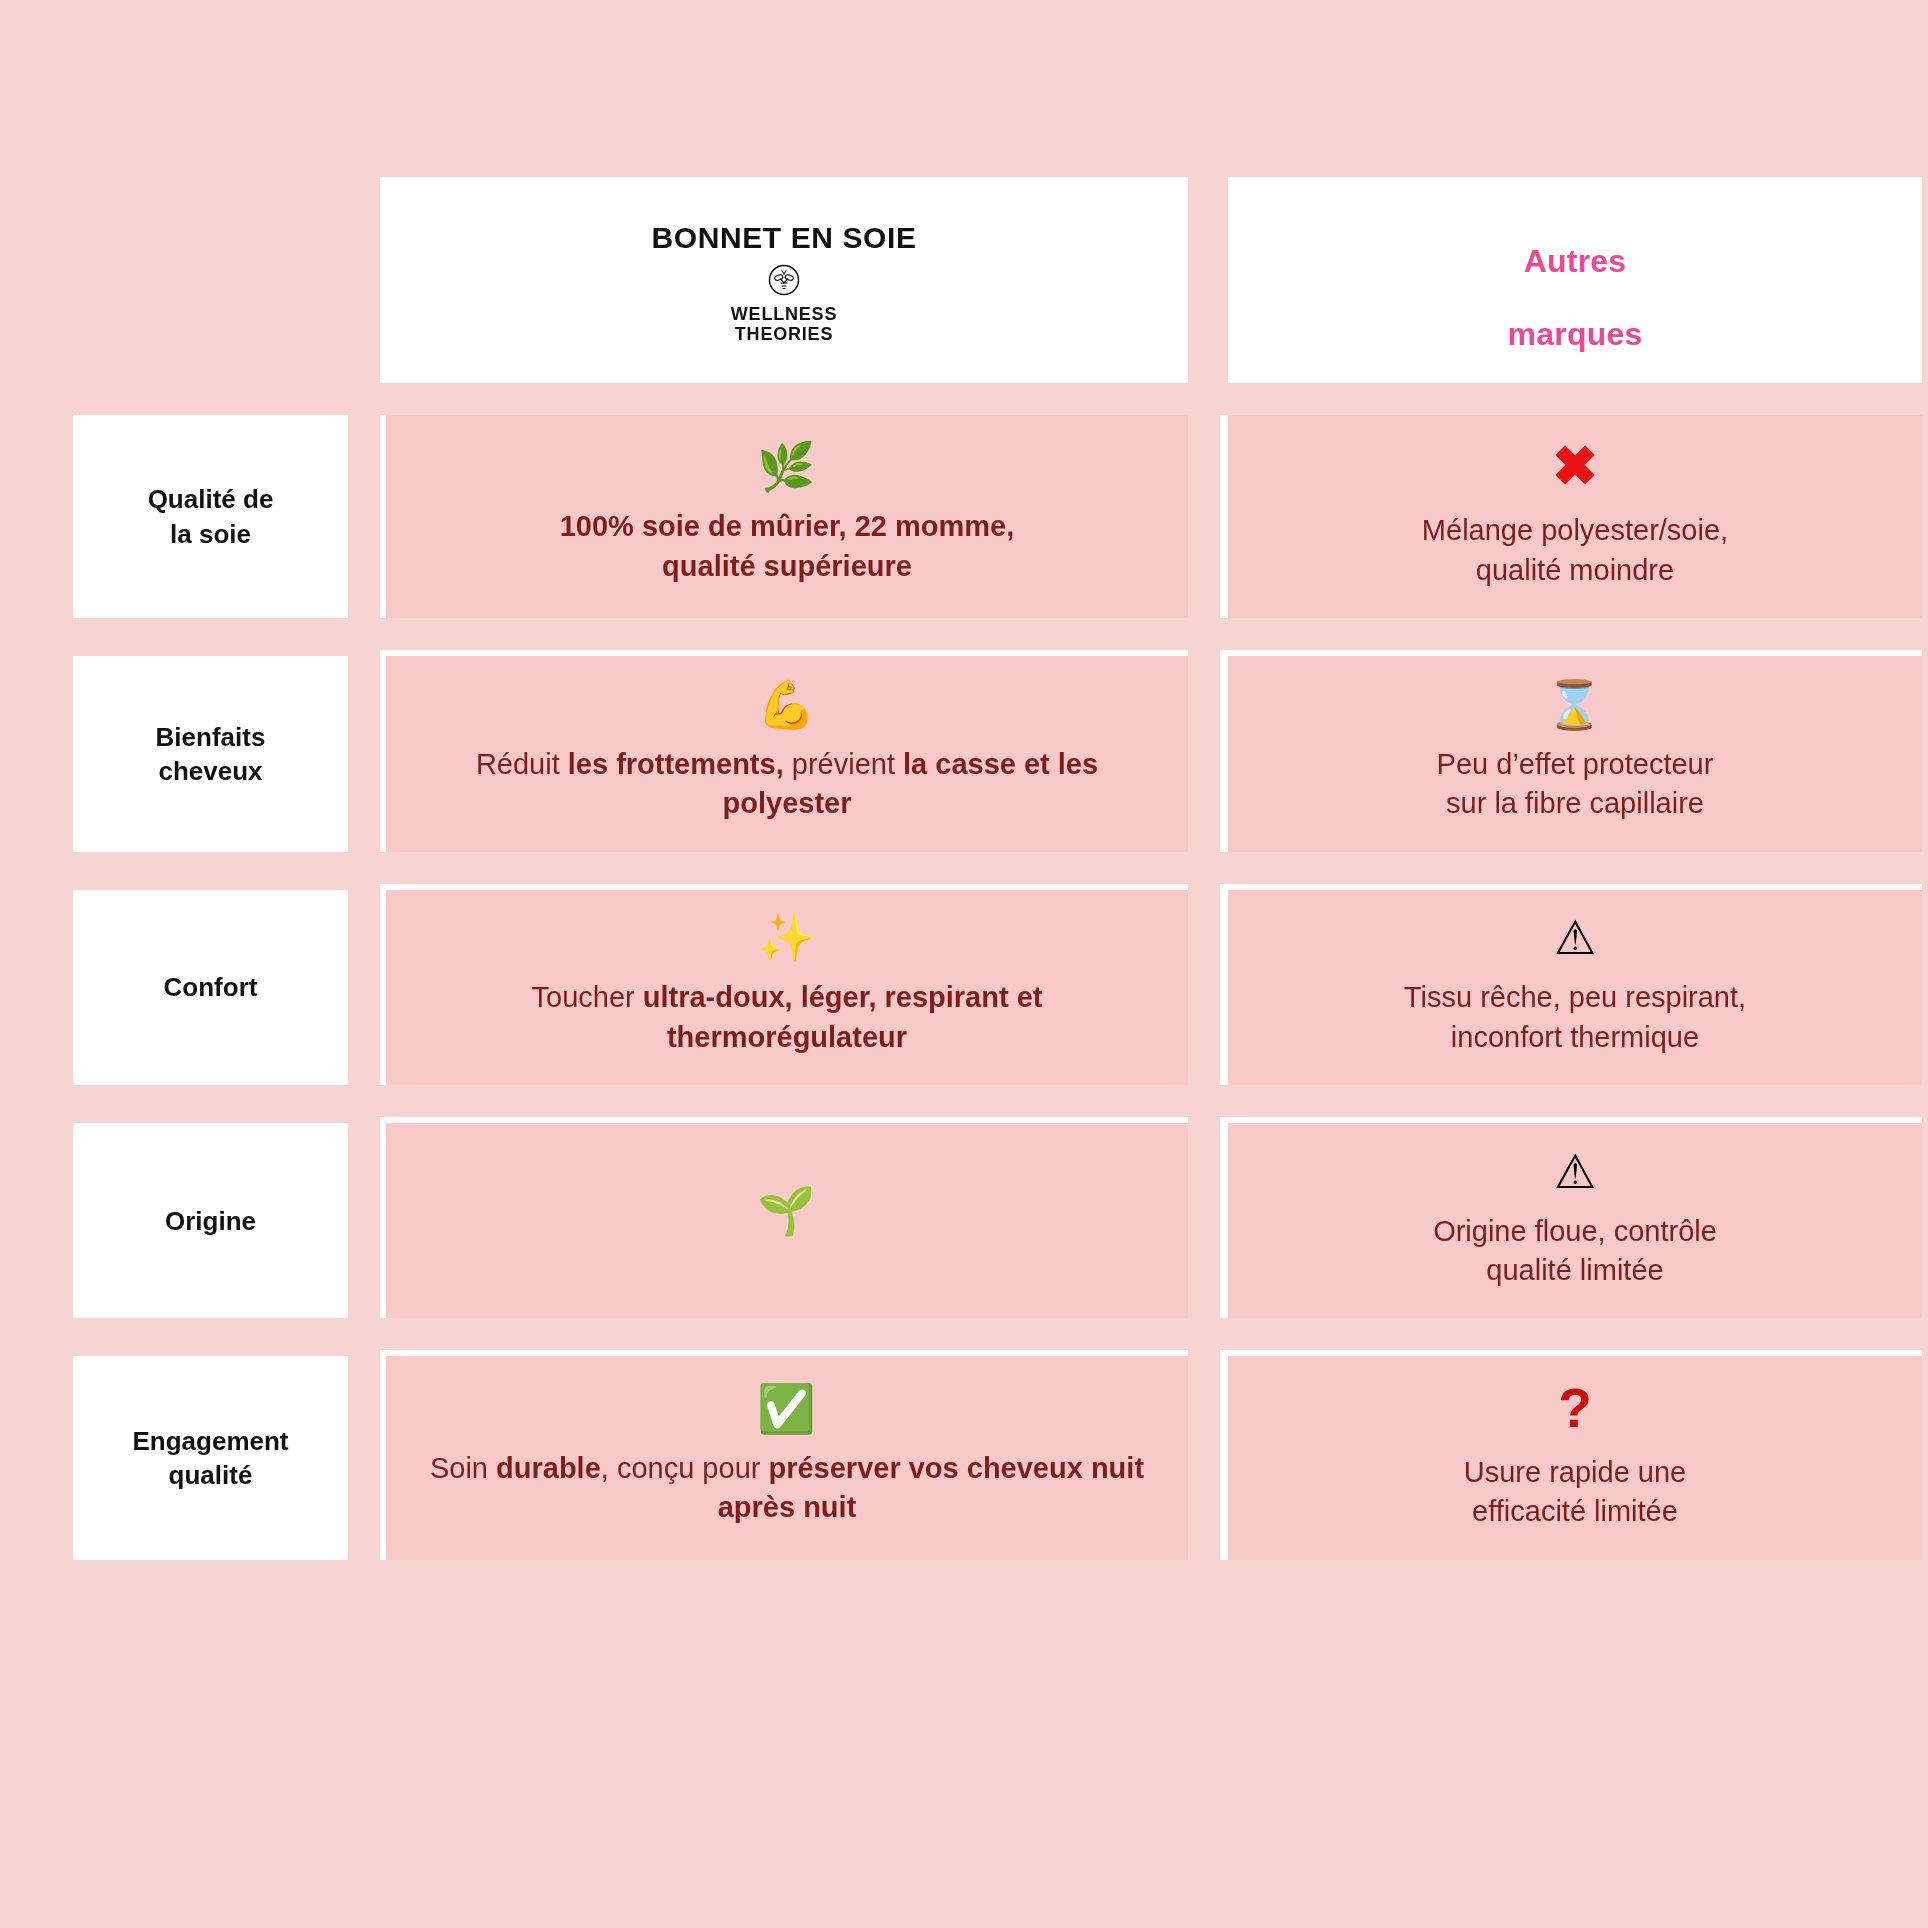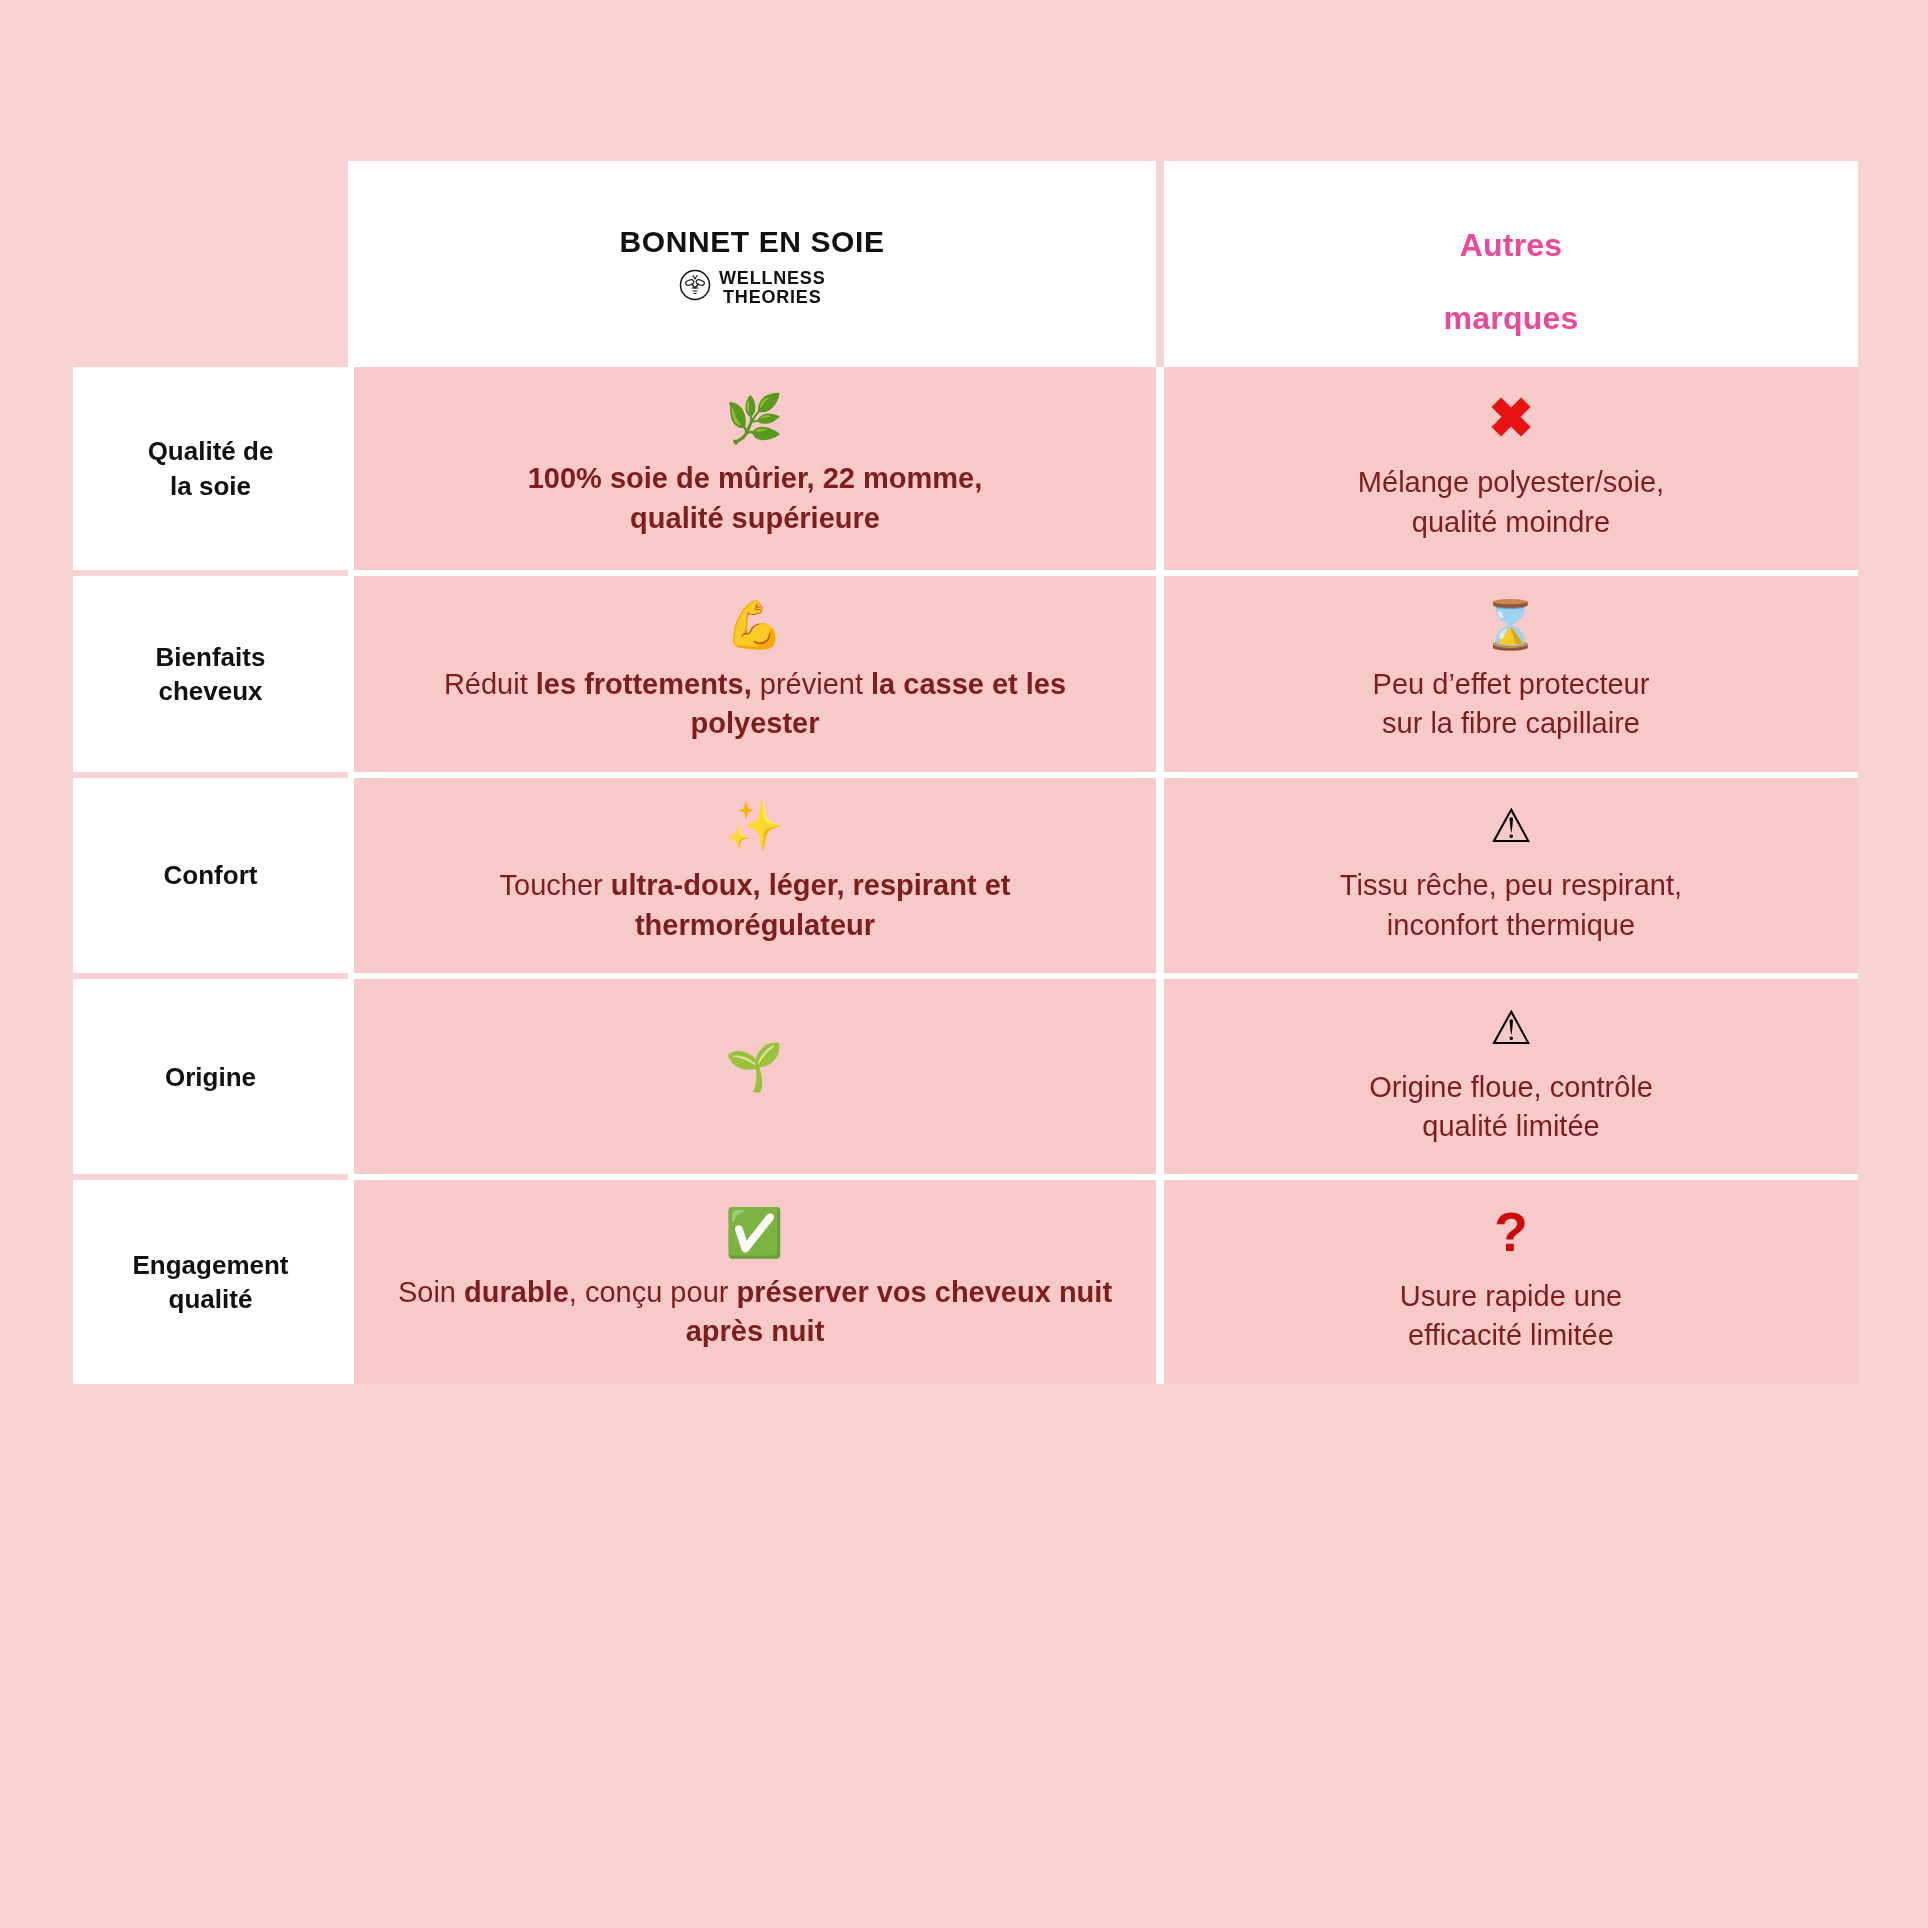--- a/index.html
+++ b/index.html
@@ -19,27 +19,28 @@
     position: relative;
     width: 1928px;
     height: 1928px;
     background: #F7D3D2;
   }
 
   
   .table {
     position: absolute;
     left: 73px;
-    top: 161px;
+    top: 177px;
     width: 1784px;
     display: grid;
     grid-template-columns: 275px 808px 702px;
     grid-auto-rows: auto;
     column-gap: 0px;
     row-gap: 0px;
+    gap: 32px;
   }
 
   .cell {
     position: relative;
     box-sizing: border-box;
   }
 
   
   .hdr-spacer {
     background: #F7D3D2;
@@ -71,22 +72,22 @@
     font-weight: 800;
     color: #ec4899;
     text-align: right;
     line-height: 1.28;
     letter-spacing: 0.2px;
     margin-top: 32px;
   }
 
   .brand {
     display: flex;
-    flex-direction: row;
-    align-items: flex-start;
+    flex-direction: column;
+    align-items: center;
     justify-content: center;
     gap: 8.5px;
     margin-top: 9.4px;
   }
   .brand-mark {
     width: 32px;
     height: 32px;
     flex: 0 0 32px;
     display: block;
   }

